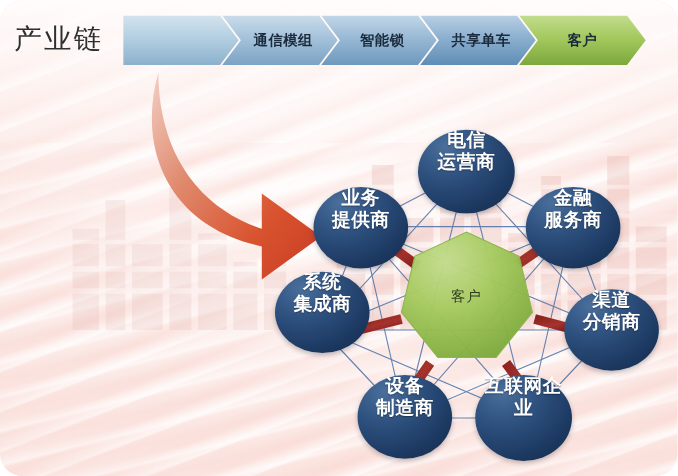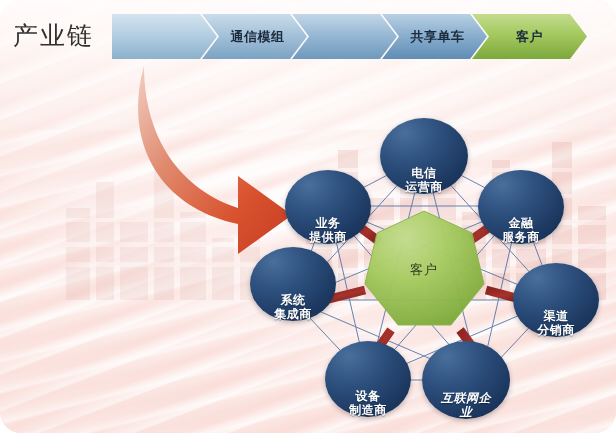--- a/index.html
+++ b/index.html
@@ -119,25 +119,25 @@
     position: absolute;
     left: 228px;
     top: 108px;
     width: 388px;
     height: 325px;
   }
   .node {
     position: absolute;
     border-radius: 50%;
     display: flex;
-    align-items: flex-end;
+    align-items: flex-start;
     justify-content: center;
     text-align: center;
     color: #ffffff;
-    font-size: 12px;
+    font-size: 17px;
     font-weight: bold;
     line-height: 1.18;
     letter-spacing: .5px;
     background:
       radial-gradient(ellipse 120% 120% at 28% 20%, #4a6f9b 0%, #2f5280 30%, #1d3a63 62%, #13243f 100%);
     box-shadow: 0 2px 5px rgba(40,30,40,.28);
     text-shadow: 0 1px 1px rgba(0,0,0,.35);
   }
   .node span { display: block; }
   .center-node {
@@ -241,20 +241,21 @@
         <path d="M180,0 L268,0 L285,22.5 L268,45 L180,45 L197,22.5 Z" fill="url(#cg2)"></path>
       </g>
       <g>
         <path d="M270,0 L358,0 L375,22.5 L358,45 L270,45 L287,22.5 Z" fill="url(#cg3)"></path>
       </g>
       <g>
         <path d="M360,0 L458,0 L475,22.5 L458,45 L360,45 L377,22.5 Z" fill="url(#cg4)"></path>
       </g>
     </svg>
     <div class="chain-label" style="left:98px;width:95px;">通信模组</div>
+    <div class="chain-label" style="left:188px;width:95px;">智能锁</div>
     <div class="chain-label" style="left:278px;width:95px;">共享单车</div>
     <div class="chain-label" style="left:370px;width:95px;">客户</div>
   </div>
 
   <svg style="position:absolute;left:120px;top:58px;width:180px;height:200px;" viewBox="0 0 180 200">
     <defs>
       <linearGradient id="arrGrad" x1="0" y1="0" x2="1" y2="1">
         <stop offset="0%" stop-color="#f3cfc4"></stop>
         <stop offset="35%" stop-color="#e08a6e"></stop>
         <stop offset="70%" stop-color="#d9532f"></stop>
@@ -347,21 +348,21 @@
       </div>
     </div>
 
     <div class="node" style="left:285px;top:155px;width:86px;height:74px;">
       <div>
         <span>渠道</span>
         <span>分销商</span>
       </div>
     </div>
 
-    <div class="node" style="left:194px;top:233px;width:88px;height:78px;font-style:italic;">
+    <div class="node" style="left:204px;top:233px;width:88px;height:78px;">
       <div>
         <span>互联网企</span>
         <span>业</span>
       </div>
     </div>
 
     <div class="node" style="left:97px;top:233px;width:86px;height:76px;">
       <div>
         <span>设备</span>
         <span>制造商</span>

